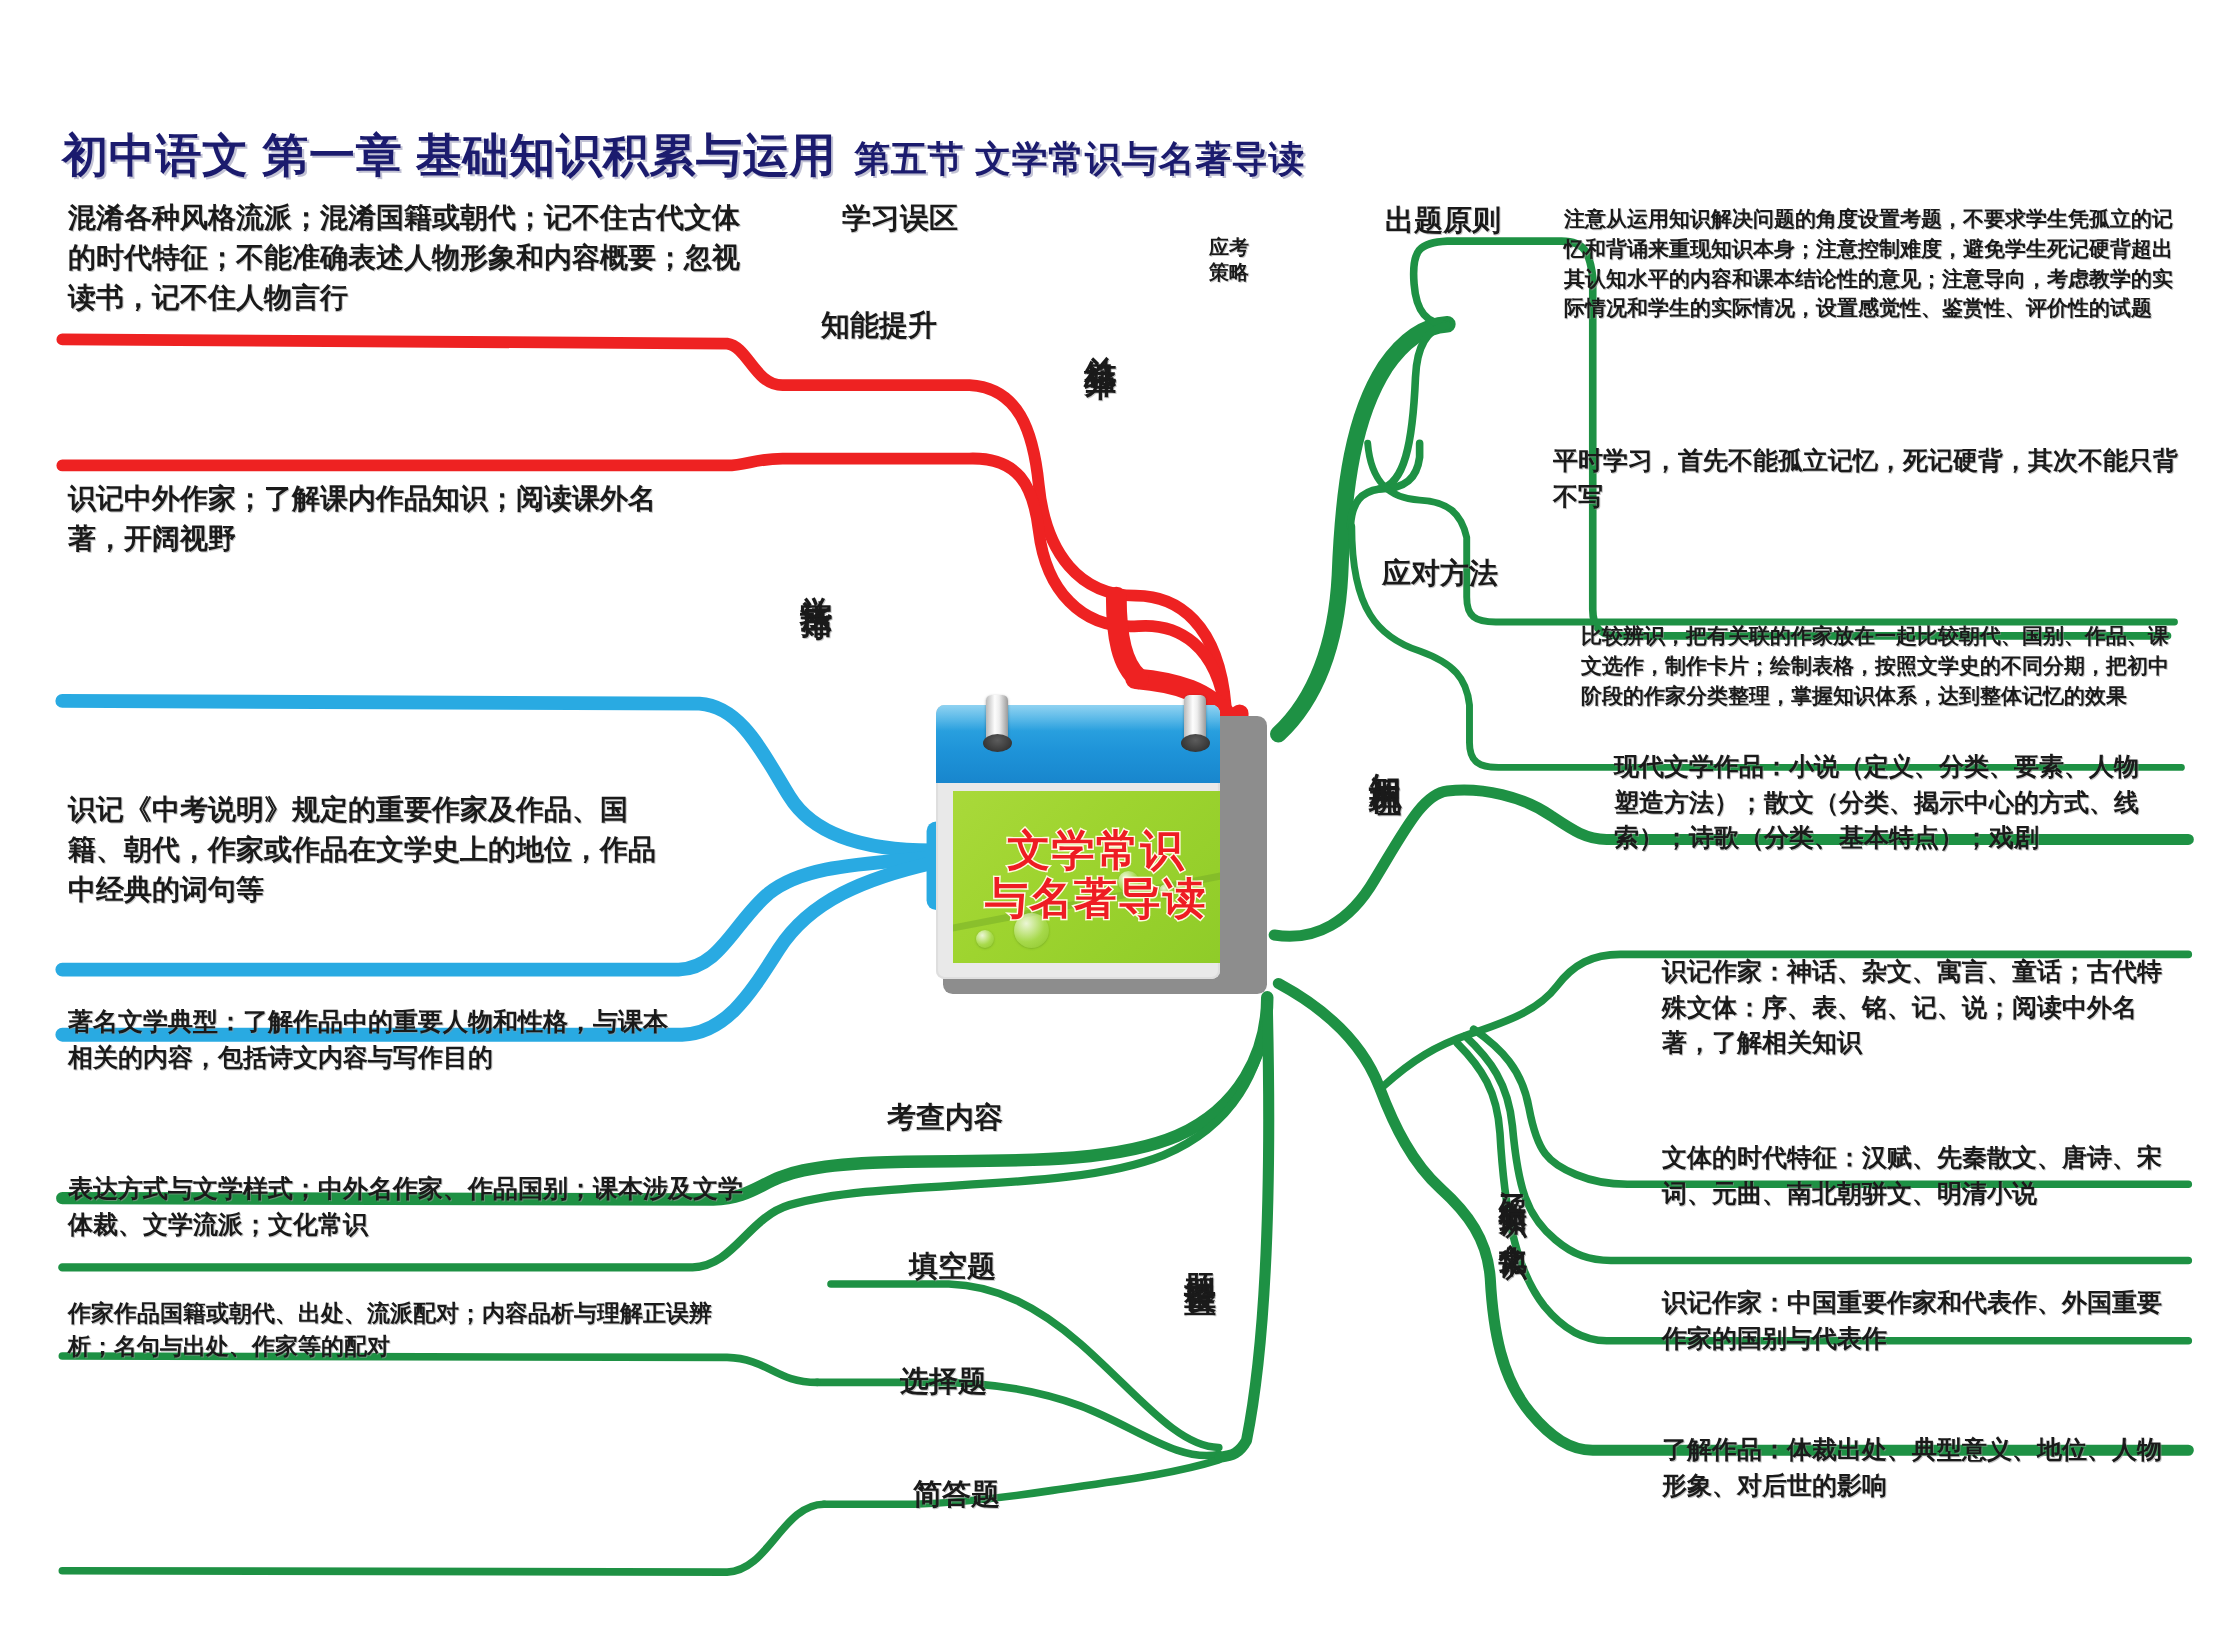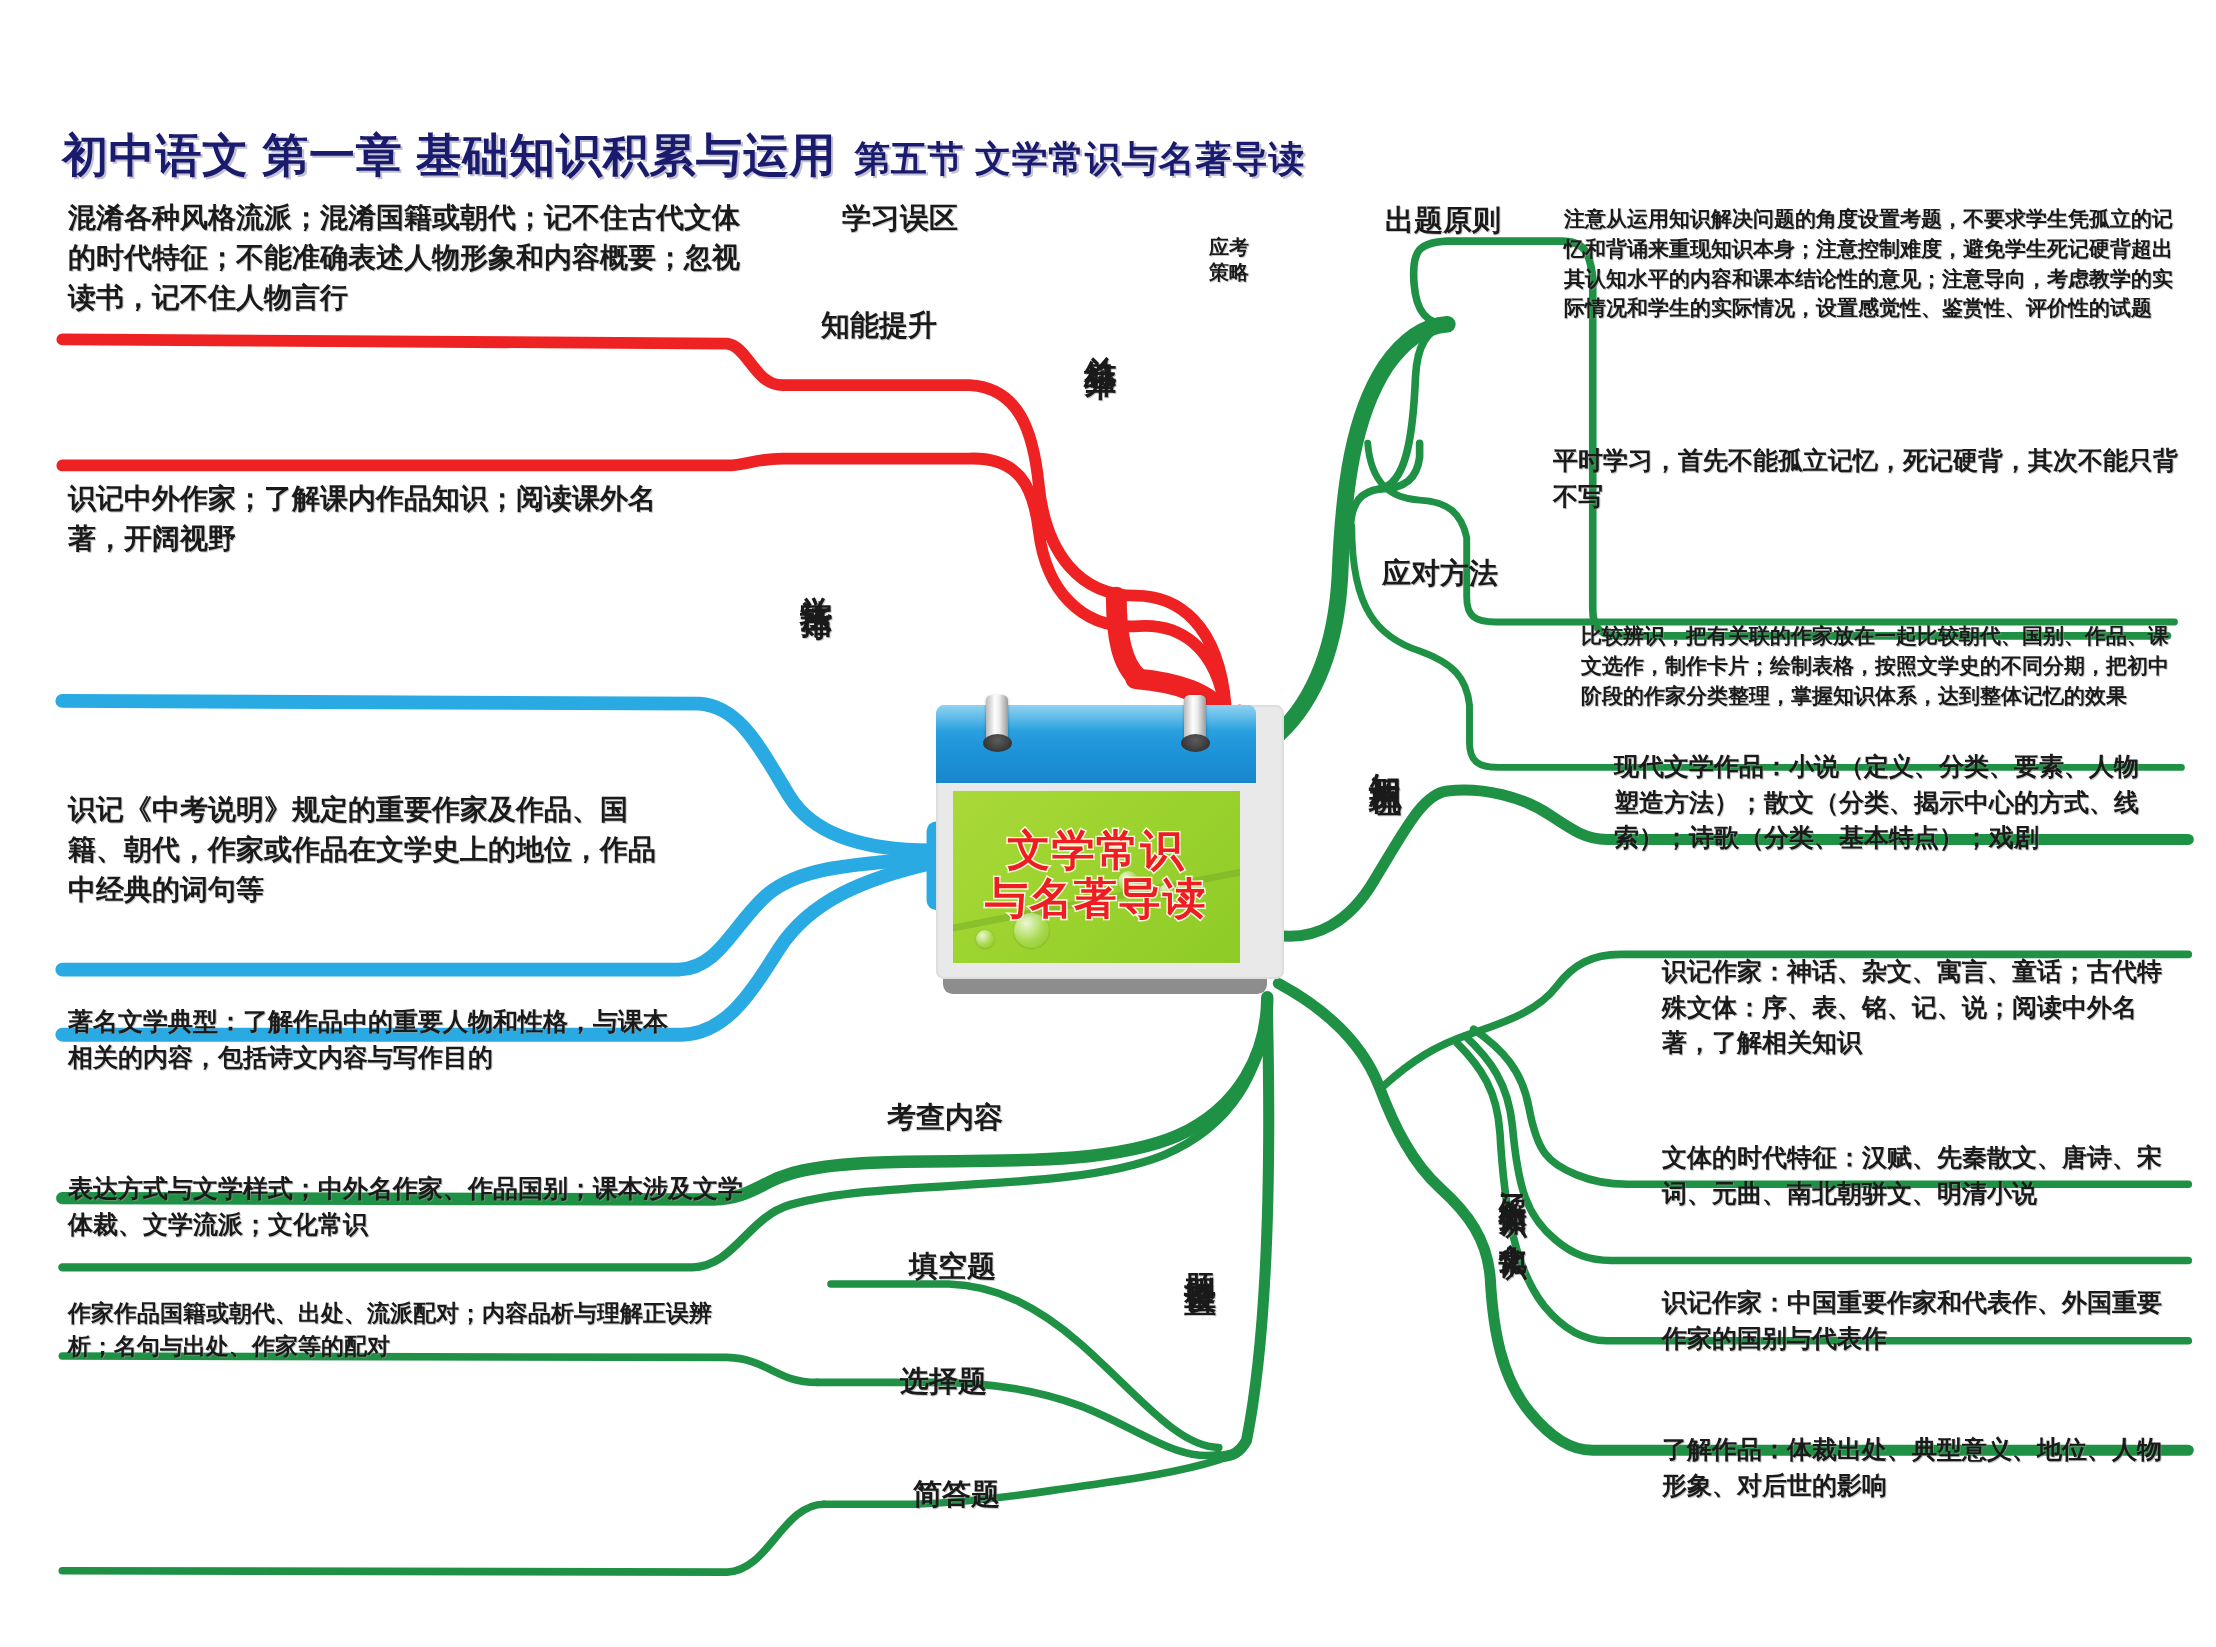--- a/index.html
+++ b/index.html
@@ -49,21 +49,21 @@
 
   
   .center-node{
     position:absolute;left:936px;top:705px;width:331px;height:291px;
   }
   .cn-shadow{
     position:absolute;left:7px;top:11px;width:324px;height:278px;
     background:#8d8d8d;border-radius:9.7px;
   }
   .cn-body{
-    position:absolute;left:0;top:0;width:348px;height:274px;
+    position:absolute;left:0;top:0;width:284px;height:274px;
     background:#e9e9e9;border-radius:8.3px;
     box-shadow:inset 0 0 0 2.1px #dedede;
     overflow:hidden;
   }
   .cn-header{
     position:absolute;left:0;top:0;width:320px;height:78px;
     background:linear-gradient(180deg,#35aee6 0%,#1e93d8 60%,#1886cd 100%);
     border-radius:8.3px 8.3px 0 0;
   }
   .cn-header:after{

